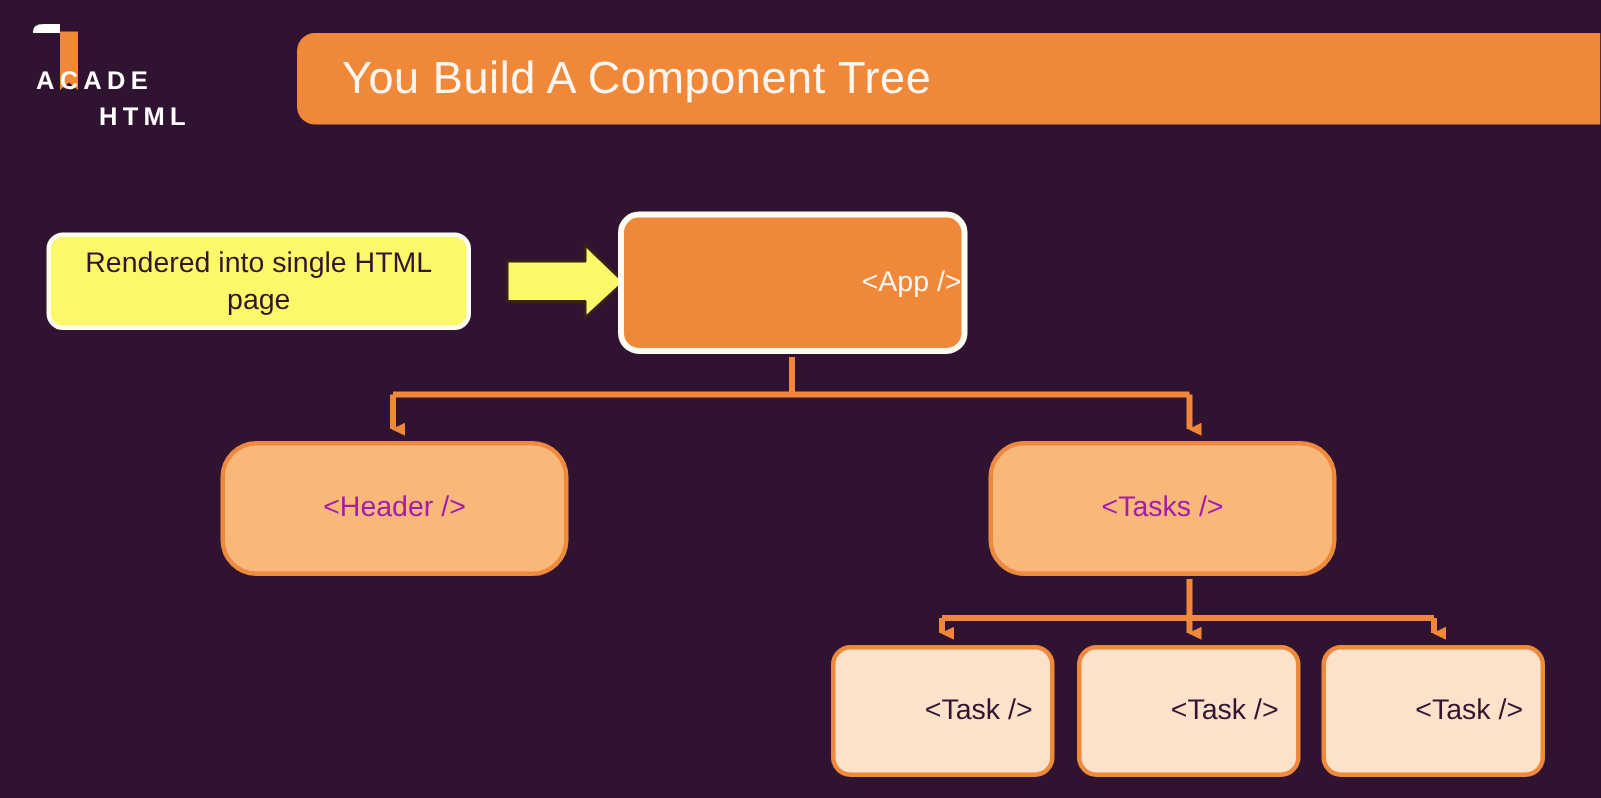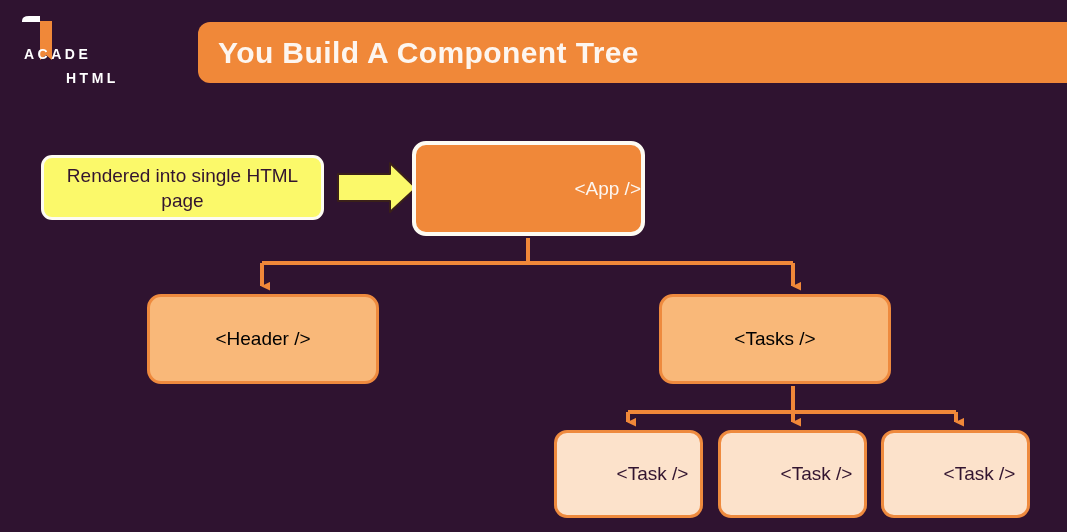--- a/index.html
+++ b/index.html
@@ -31,21 +31,21 @@
     width: 34px;
     height: 52px;
   }
   .logo-text {
     position: absolute;
     left: 6px;
     top: 26px;
     width: 164px;
     color: #ffffff;
     font-weight: bold;
-    font-size: 14px;
+    font-size: 17px;
     letter-spacing: 3.5px;
     line-height: 24px;
   }
   .logo-line1 { padding-left: 6px; }
   .logo-line2 { padding-left: 48px; }
 
   
   .title-bar {
     position: absolute;
     left: 198px;
@@ -54,37 +54,37 @@
     height: 61px;
     background: #f08839;
     border-radius: 12px;
     box-sizing: border-box;
     display: flex;
     align-items: center;
   }
   .title-text {
     color: #fdf6f0;
     font-size: 30px;
-    font-weight: bold;
+    font-weight: normal;
     letter-spacing: 0.4px;
-    padding-left: 20px;
+    padding-left: 30px;
   }
 
   
   .node {
     position: absolute;
     box-sizing: border-box;
     display: flex;
     align-items: center;
     justify-content: center;
     text-align: center;
   }
 
   .note-box {
-    left: 41px;
+    left: 31px;
     top: 155px;
     width: 283px;
     height: 65px;
     background: #fbf96a;
     border: 3px solid #fdfbf2;
     border-radius: 11px;
     color: #32142f;
     font-size: 19px;
     line-height: 25px;
     padding: 0 12px;
@@ -102,22 +102,22 @@
     font-size: 19px;
     justify-content: flex-end;
   }
 
   .mid-box {
     top: 294px;
     width: 232px;
     height: 90px;
     background: #f9b879;
     border: 3px solid #ee8a3e;
-    border-radius: 14px;
-    color: #000000;
+    border-radius: 24px;
+    color: #a21caf;
     font-size: 19px;
   }
   .header-box { left: 147px; }
   .tasks-box  { left: 659px; }
 
   .leaf-box {
     top: 430px;
     width: 149px;
     height: 88px;
     background: #fce2cb;

